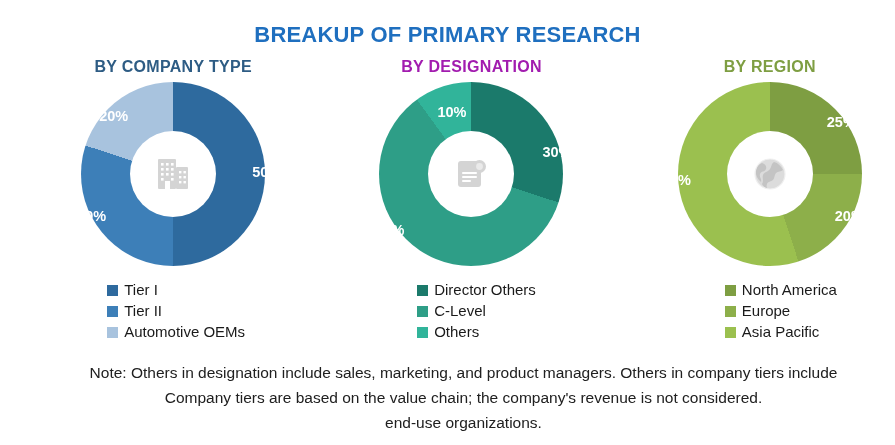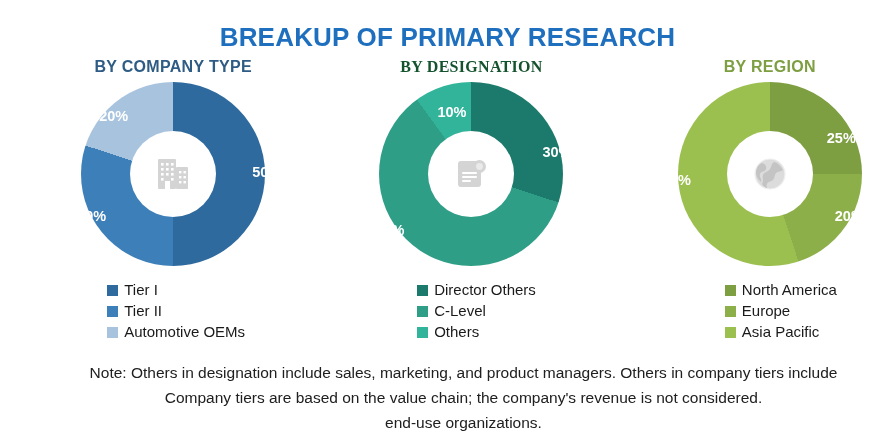--- a/index.html
+++ b/index.html
@@ -18,21 +18,21 @@
     width: 895px;
     height: 445px;
     position: relative;
   }
   .main-title {
     position: absolute;
     top: 22px;
     left: 0;
     width: 895px;
     text-align: center;
-    font-size: 26px;
+    font-size: 22px;
     font-weight: bold;
     color: #1F6FBF;
     letter-spacing: 0.2px;
   }
   .charts-row {
     position: absolute;
     top: 58px;
     left: 0;
     width: 895px;
     height: 290px;
@@ -47,21 +47,21 @@
     align-items: center;
     padding-left: 48px;
   }
   .sub-title {
     font-size: 16px;
     font-weight: bold;
     letter-spacing: 0.3px;
     margin-bottom: 6px;
   }
   .sub-title.blue   { color: #2E5C84; }
-  .sub-title.teal   { color: #14532d; font-family: Liberation Serif, serif; }
+  .sub-title.teal   { color: #a21caf; }
   .sub-title.green  { color: #7E9E42; }
 
   .donut-wrap {
     position: relative;
     width: 184px;
     height: 184px;
   }
   .donut {
     width: 184px;
     height: 184px;
@@ -244,21 +244,21 @@
                 <circle cx="23" cy="23" r="15" fill="#DCDCDC"></circle>
                 <g fill="#C4C4C4">
                   <path d="M15 12 c3 1 5 3 4 6 c-1 3 -5 2 -6 5 c-1 3 2 5 1 8 c-4 -3 -6 -8 -5 -13 c1 -3 3 -5 6 -6 z"></path>
                   <path d="M27 11 c4 1 7 4 9 8 c-2 2 -5 1 -7 3 c-2 2 -1 5 -3 7 c-2 2 -5 1 -6 4 c-1 2 0 4 1 5 c-3 -1 -5 -3 -6 -5 c2 -3 0 -6 1 -9 c1 -3 5 -3 7 -6 c2 -3 1 -5 4 -7 z"></path>
                 </g>
                 <circle cx="23" cy="23" r="15" fill="none" stroke="#EFEFEF" stroke-width="1.2"></circle>
               </svg>
             </span>
           </div>
         </div>
-        <div class="slice-label" style="right:6px; top:48px;">25%</div>
+        <div class="slice-label" style="right:6px; top:32px;">25%</div>
         <div class="slice-label" style="right:-2px; top:126px;">20%</div>
         <div class="slice-label" style="left:-16px; top:90px;">55%</div>
       </div>
       <div class="legend c3">
         <div class="legend-item">
           <span class="swatch" style="background:#7E9E42"></span>
           <span>North America</span>
         </div>
         <div class="legend-item">
           <span class="swatch" style="background:#8DAF4A"></span>

